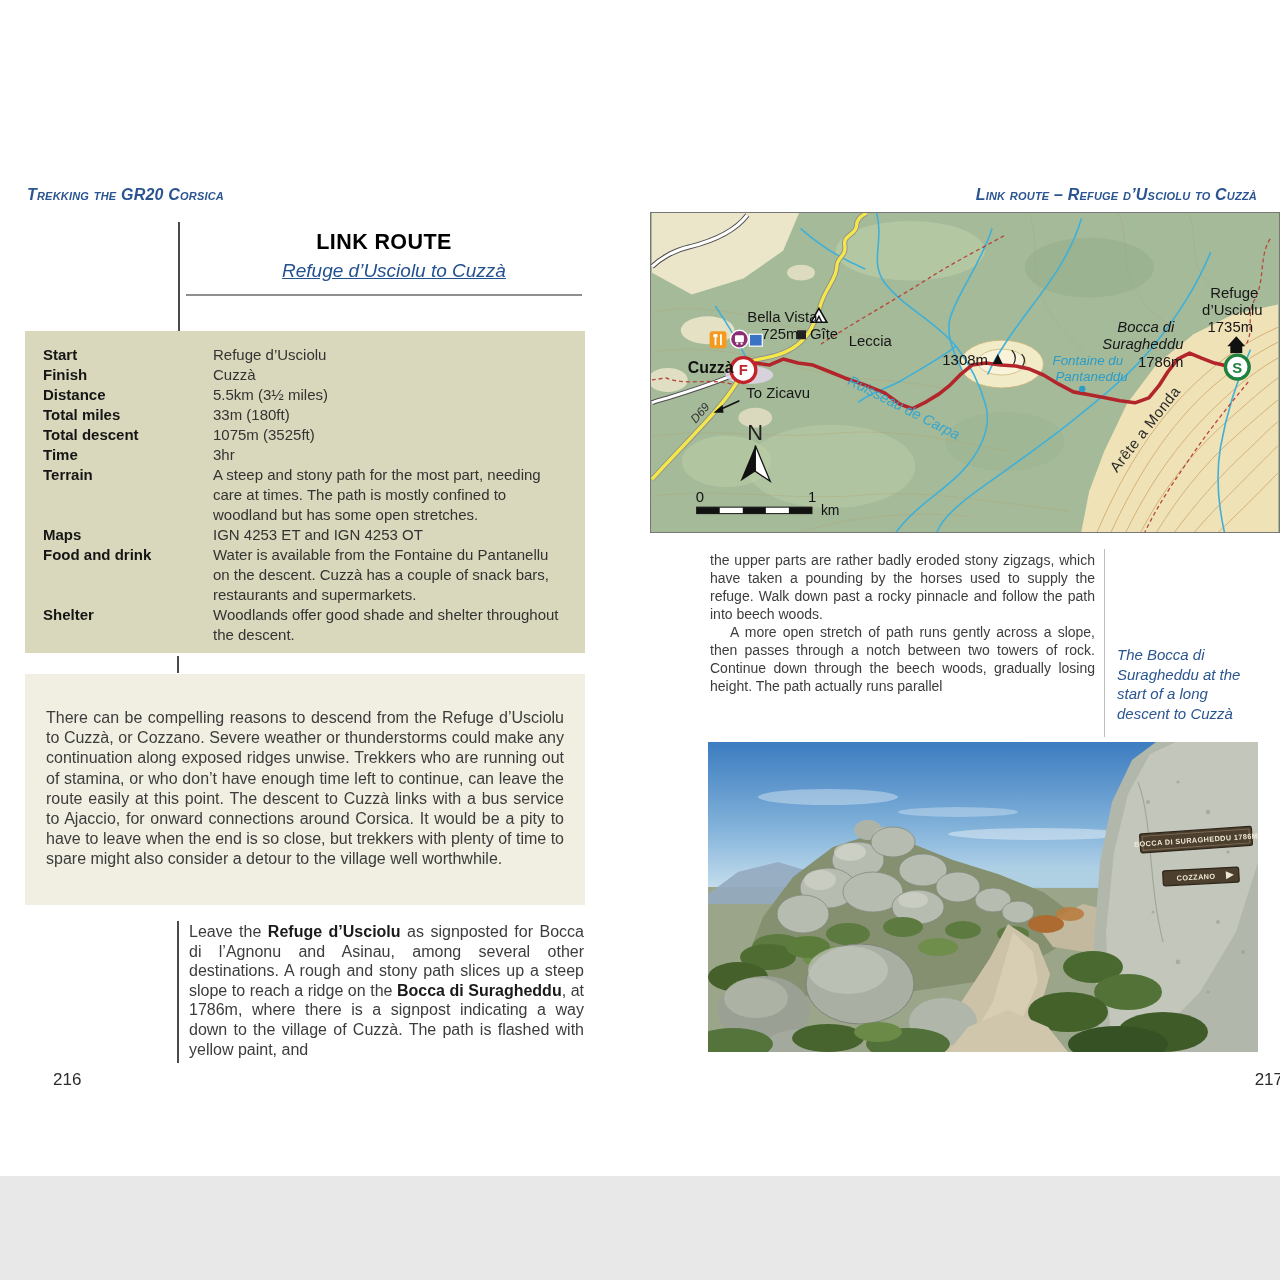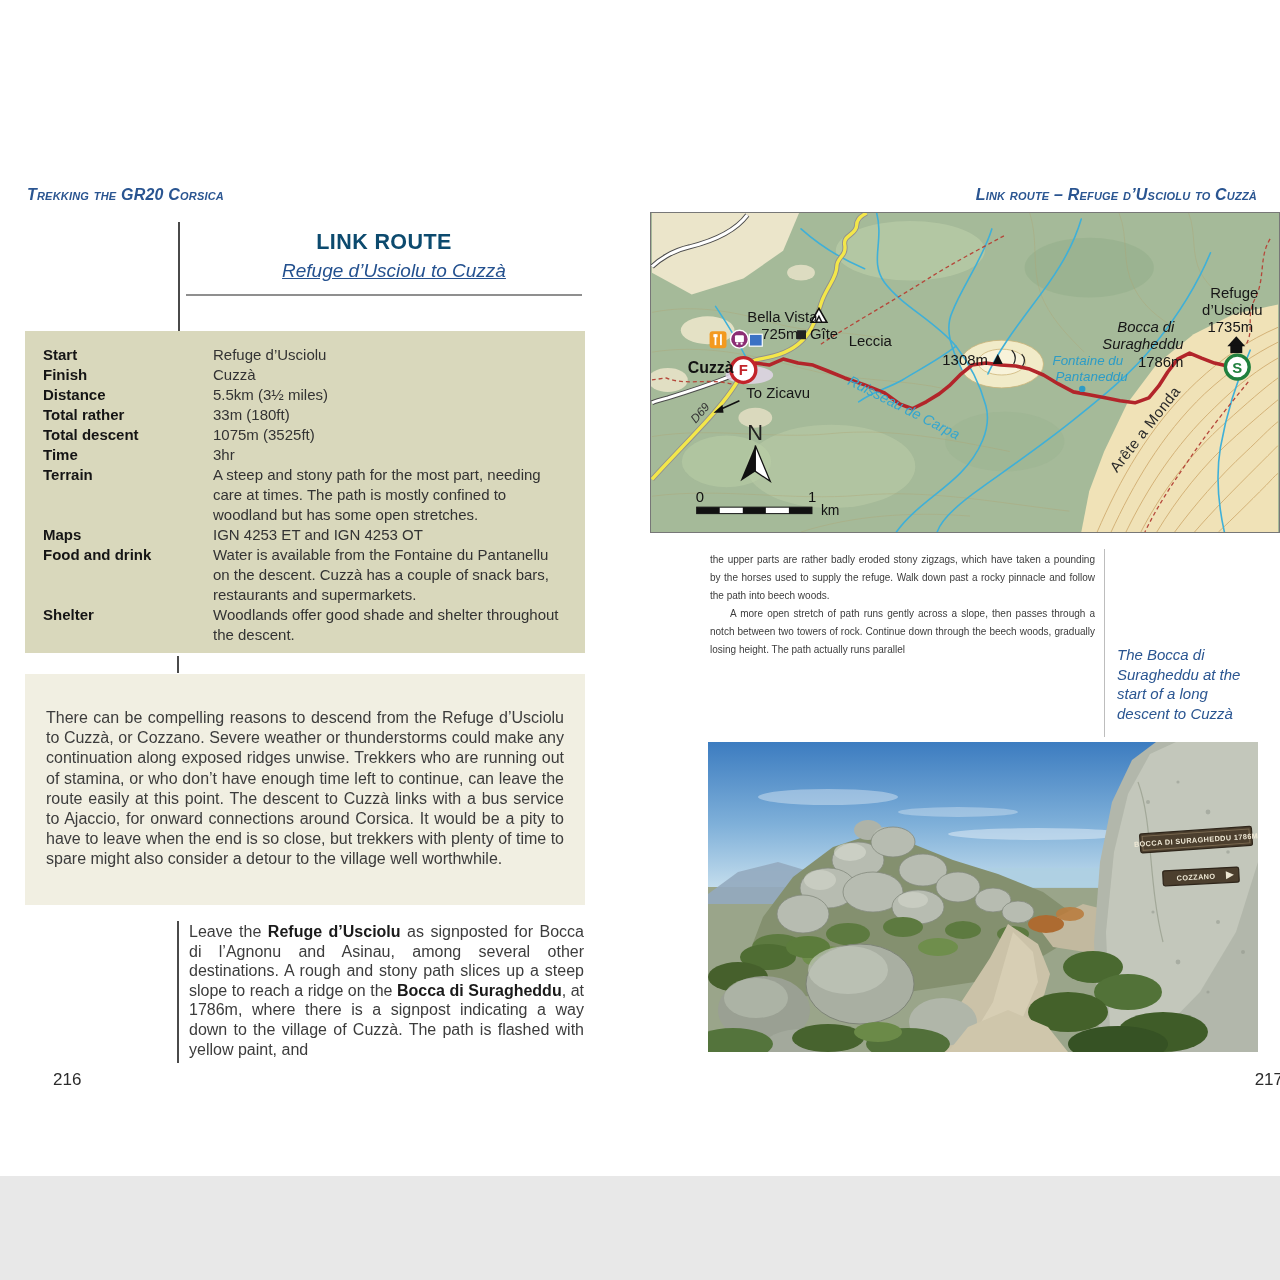--- a/index.html
+++ b/index.html
@@ -1,33 +1,33 @@
 <!DOCTYPE html>
 <html><head>
 <meta charset="utf-8">
 <style>
   html,body{margin:0;padding:0;background:#e8e8e8;}
   #page{position:relative;width:1280px;height:1176px;background:#ffffff;overflow:hidden;
         font-family:"Liberation Sans",sans-serif;}
   .abs{position:absolute;}
   .hdr{font-style:italic;font-weight:bold;font-variant:small-caps;
        font-size:16px;color:#2a5591;letter-spacing:.2px;}
-  .title{font-size:21.5px;font-weight:bold;color:#0c4a6e;letter-spacing:.4px;text-align:center;}
+  .title{font-size:21.5px;font-weight:bold;color:#000000;letter-spacing:.4px;text-align:center;}
   .subtitle{font-size:19px;font-style:italic;color:#24518f;text-align:center;}
   .vrule{width:2px;background:#4a4a4a;}
   .hrule{height:2px;background:#8f8f8f;}
   .infobox{background:#d9d8bc;}
   .infogrid{display:grid;grid-template-columns:150px 1fr;column-gap:20px;
             padding:14px 18px;font-size:15px;line-height:20px;color:#333;}
   .lbl{font-weight:bold;color:#151515;}
   .introbox{background:#f1efe2;font-size:16px;line-height:20.2px;text-align:justify;
             color:#3c3c3c;padding:34px 21px 0 21px;box-sizing:border-box;}
   .body-text{font-size:16px;line-height:19.6px;text-align:justify;color:#3c3c3c;margin:0;}
   .body-text b{color:#1a1a1a;}
-  .right-body{font-size:10px;line-height:18px;text-align:justify;color:#3c3c3c;}
+  .right-body{font-size:14px;line-height:18px;text-align:justify;color:#3c3c3c;}
   .right-body p{margin:0;}
   .right-body p.indent{text-indent:20px;}
   .caption{font-style:italic;font-size:15px;line-height:19.5px;color:#2a5591;}
   .pagenum{font-size:17px;color:#2b2b2b;margin-left:26px;}
   .divider{width:1px;background:#bdbdbd;}
   .mapframe{border:1px solid #777;box-sizing:border-box;background:#a5ba99;}
   svg text{font-family:"Liberation Sans",sans-serif;}
   .ml{font-size:15px;fill:#161616;}
   .mlb{font-size:16px;font-weight:bold;fill:#111;}
   .mli{font-size:15px;font-style:italic;fill:#161616;}
@@ -57,21 +57,21 @@
   <div class="abs hrule" style="left:186px;top:294px;width:396px;"></div>
 
   <div class="abs infobox" style="left:25px;top:331px;width:560px;height:322px;">
     <div class="infogrid">
       <div class="lbl">Start</div>
       <div>Refuge d’Usciolu</div>
       <div class="lbl">Finish</div>
       <div>Cuzzà</div>
       <div class="lbl">Distance</div>
       <div>5.5km (3½ miles)</div>
-      <div class="lbl">Total rather</div>
+      <div class="lbl">Total miles</div>
       <div>33m (180ft)</div>
       <div class="lbl">Total descent</div>
       <div>1075m (3525ft)</div>
       <div class="lbl">Time</div>
       <div>3hr</div>
       <div class="lbl">Terrain</div>
       <div>A steep and stony path for the most part, needing care at times. The path is mostly confined to woodland but has some open stretches.</div>
       <div class="lbl">Maps</div>
       <div>IGN 4253 ET and IGN 4253 OT</div>
       <div class="lbl">Food and drink</div>

